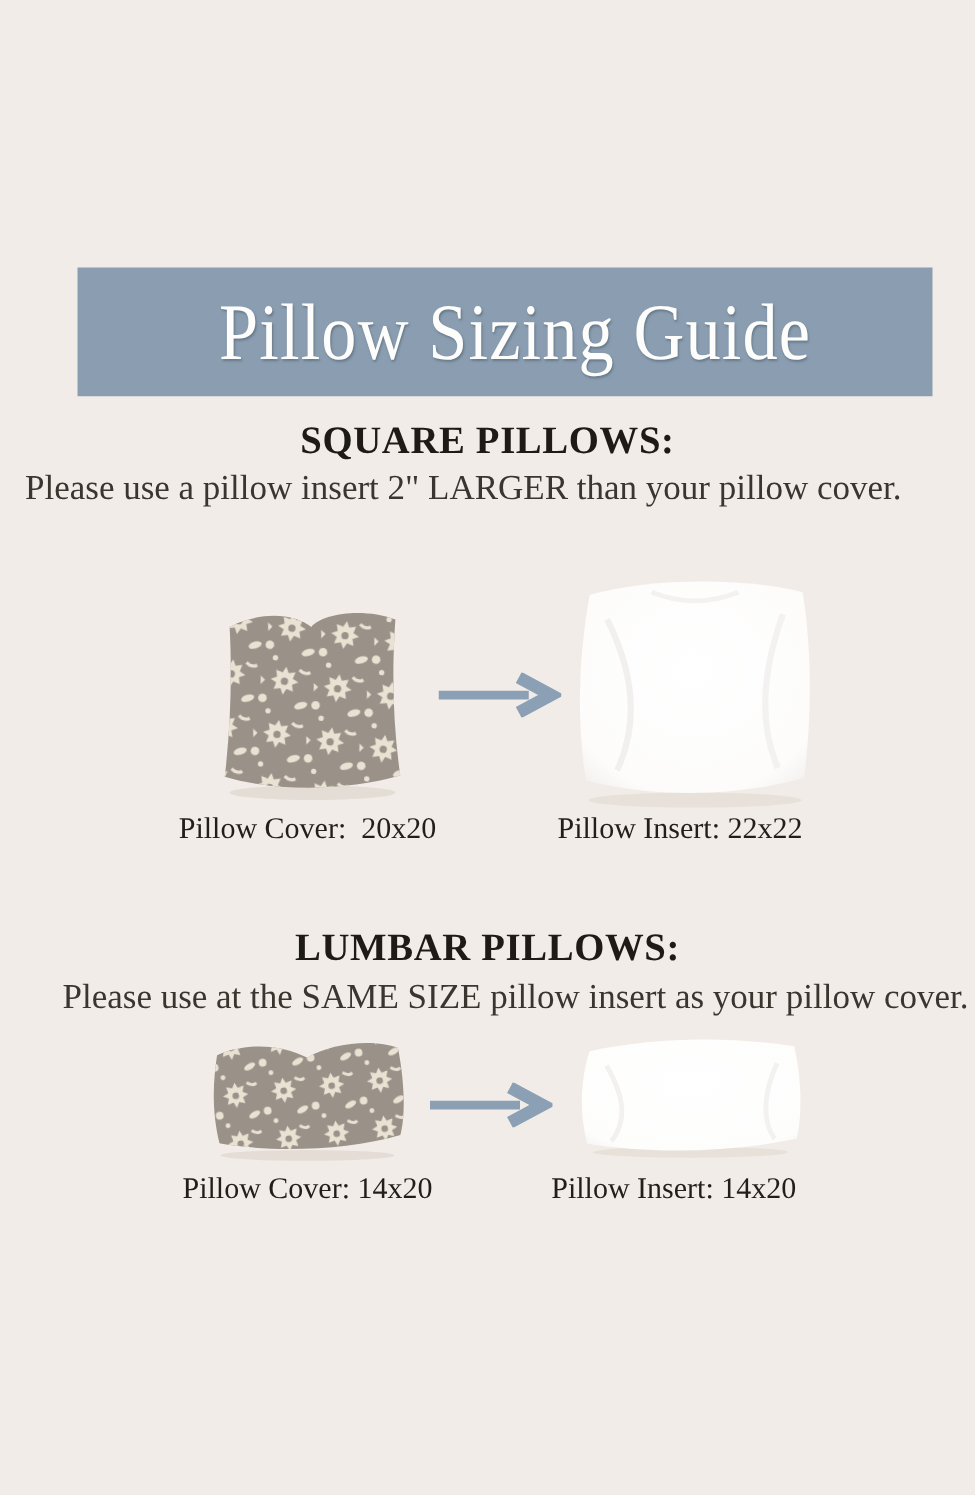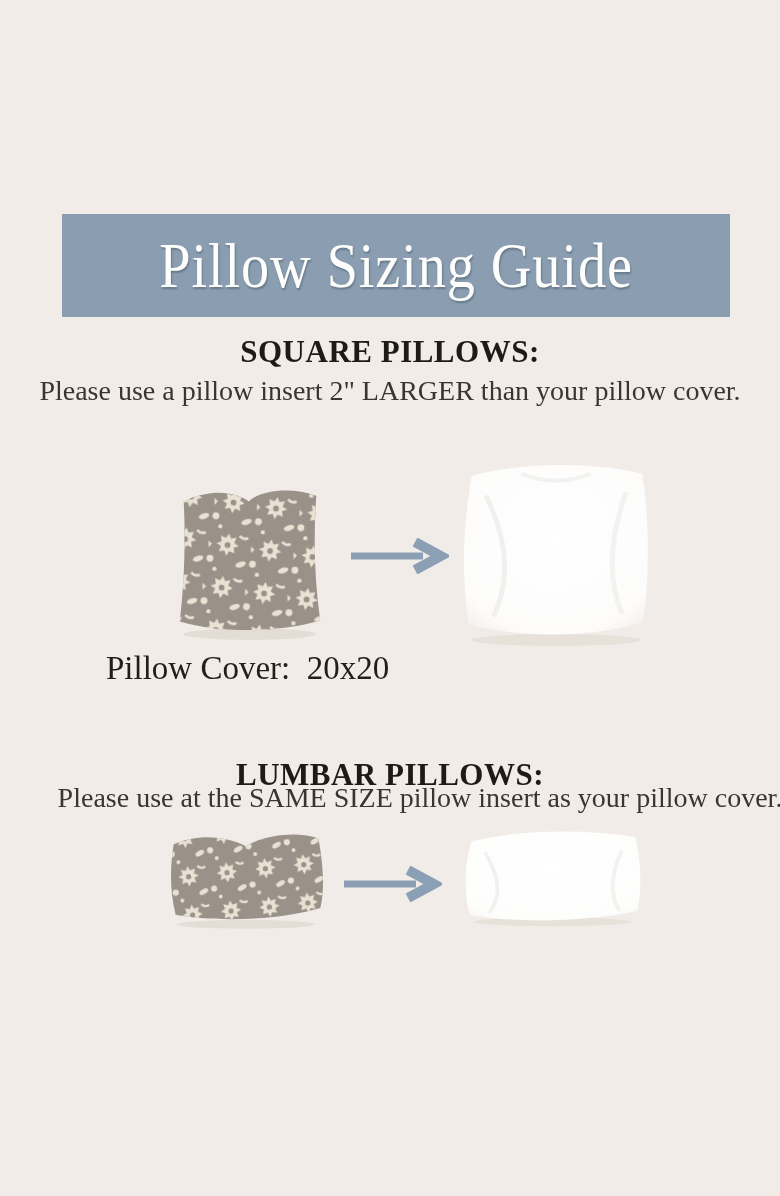--- a/index.html
+++ b/index.html
@@ -18,20 +18,21 @@
   .banner {
     position: absolute;
     left: 62px;
     top: 214px;
     width: 668px;
     height: 103px;
     background: #8b9eb1;
     display: flex;
     align-items: center;
     justify-content: center;
+    padding-left: 16px;
   }
   .banner-title {
     font-family: "Liberation Serif", serif;
     font-size: 64px;
     font-weight: 400;
     color: #fdfdfc;
     letter-spacing: 1px;
     transform: scaleX(0.88);
     transform-origin: center;
     text-shadow: 1px 2px 2px rgba(73, 90, 106, 0.55);
@@ -41,45 +42,45 @@
     position: absolute;
     left: 0;
     width: 780px;
     text-align: center;
     font-weight: bold;
     font-size: 31px;
     color: #1e1a16;
     letter-spacing: 0.5px;
   }
   .heading-square { top: 334px; }
-  .heading-lumbar { top: 740px; margin-top: 17px; }
+  .heading-lumbar { top: 740px; }
   .section-desc {
     position: absolute;
     left: 20px;
     width: 740px;
-    text-align: center;
+    text-align: left;
     font-size: 28px;
     line-height: 37px;
     color: #3a362f;
   }
   .desc-square { top: 372px; }
   .desc-lumbar { top: 779px; margin-left: 30px; }
   .pillow-img { position: absolute; }
   .sq-cover  { left: 172px; top: 478px; width: 156px; height: 166px; }
   .sq-insert { left: 452px; top: 452px; width: 208px; height: 198px; }
   .lum-cover  { left: 164px; top: 826px; width: 164px; height: 106px; }
   .lum-insert { left: 458px; top: 822px; width: 190px; height: 108px; }
   .arrow { position: absolute; }
   .arrow-1 { left: 347px; top: 538px; }
   .arrow-2 { left: 340px; top: 866px; }
   .size-label {
     position: absolute;
     width: 280px;
     text-align: center;
-    font-size: 33px;
+    font-size: 24px;
     color: #221e19;
     white-space: pre;
   }
   .lbl-sq-cover  { left: 106px; top: 650px; }
   .lbl-sq-insert { left: 404px; top: 650px; }
   .lbl-lum-cover  { left: 106px; top: 938px; }
   .lbl-lum-insert { left: 399px; top: 938px; }
 </style>
 </head>
 <body>
@@ -129,20 +130,21 @@
       </radialGradient>
     </defs>
     <ellipse cx="105" cy="190" rx="86" ry="6" fill="#ddd6cc" opacity="0.5"></ellipse>
     <path d="M20,24 C70,10 145,10 192,22 C200,72 199,128 193,172 C140,188 68,188 17,174 C9,128 11,72 20,24 Z" fill="url(#puffA)"></path>
     <path d="M34,44 C58,92 58,132 42,166" stroke="#f0eeec" stroke-width="5" fill="none" opacity="0.9"></path>
     <path d="M176,40 C158,90 158,132 172,164" stroke="#f1efed" stroke-width="5" fill="none" opacity="0.8"></path>
     <path d="M70,22 q35,14 70,0" stroke="#f1efec" stroke-width="4" fill="none" opacity="0.8"></path>
   </svg>
 
   <div class="size-label lbl-sq-cover">Pillow Cover:  20x20</div>
+  <div class="size-label lbl-sq-insert">Pillow Insert: 22x22</div>
 
   <div class="section-heading heading-lumbar">LUMBAR PILLOWS:</div>
 
   <div class="section-desc desc-lumbar">
     <div>Please use at the SAME SIZE pillow insert as your pillow cover.</div>
   </div>
 
   <svg class="pillow-img lum-cover" viewBox="0 0 170 108">
     <defs>
       <pattern id="floralB" width="40" height="40" patternUnits="userSpaceOnUse" patternTransform="rotate(-6)">
@@ -173,14 +175,16 @@
         <stop offset="80%" stop-color="#fdfdfc"></stop>
         <stop offset="100%" stop-color="#f1efec"></stop>
       </radialGradient>
     </defs>
     <ellipse cx="97" cy="101" rx="80" ry="4.5" fill="#ddd6cc" opacity="0.5"></ellipse>
     <path d="M14,18 C70,6 130,6 182,14 C189,44 188,74 184,90 C125,102 62,102 12,94 C5,66 7,40 14,18 Z" fill="url(#puffB)"></path>
     <path d="M28,30 C44,58 44,76 32,92" stroke="#f1efed" stroke-width="4" fill="none" opacity="0.85"></path>
     <path d="M168,28 C156,54 156,76 166,90" stroke="#f1efed" stroke-width="4" fill="none" opacity="0.8"></path>
   </svg>
 
+  <div class="size-label lbl-lum-cover">Pillow Cover: 14x20</div>
+  <div class="size-label lbl-lum-insert">Pillow Insert: 14x20</div>
 
 </div>
 
 </body></html>

